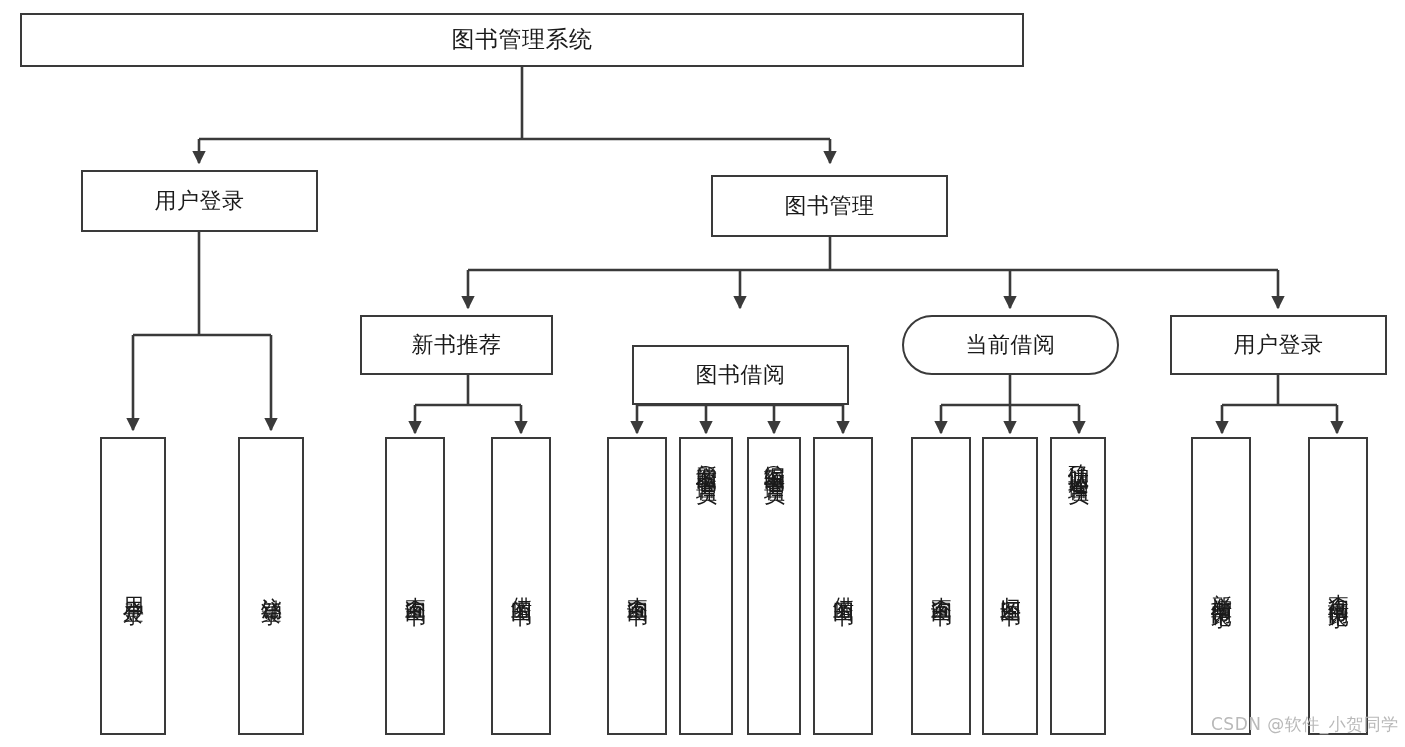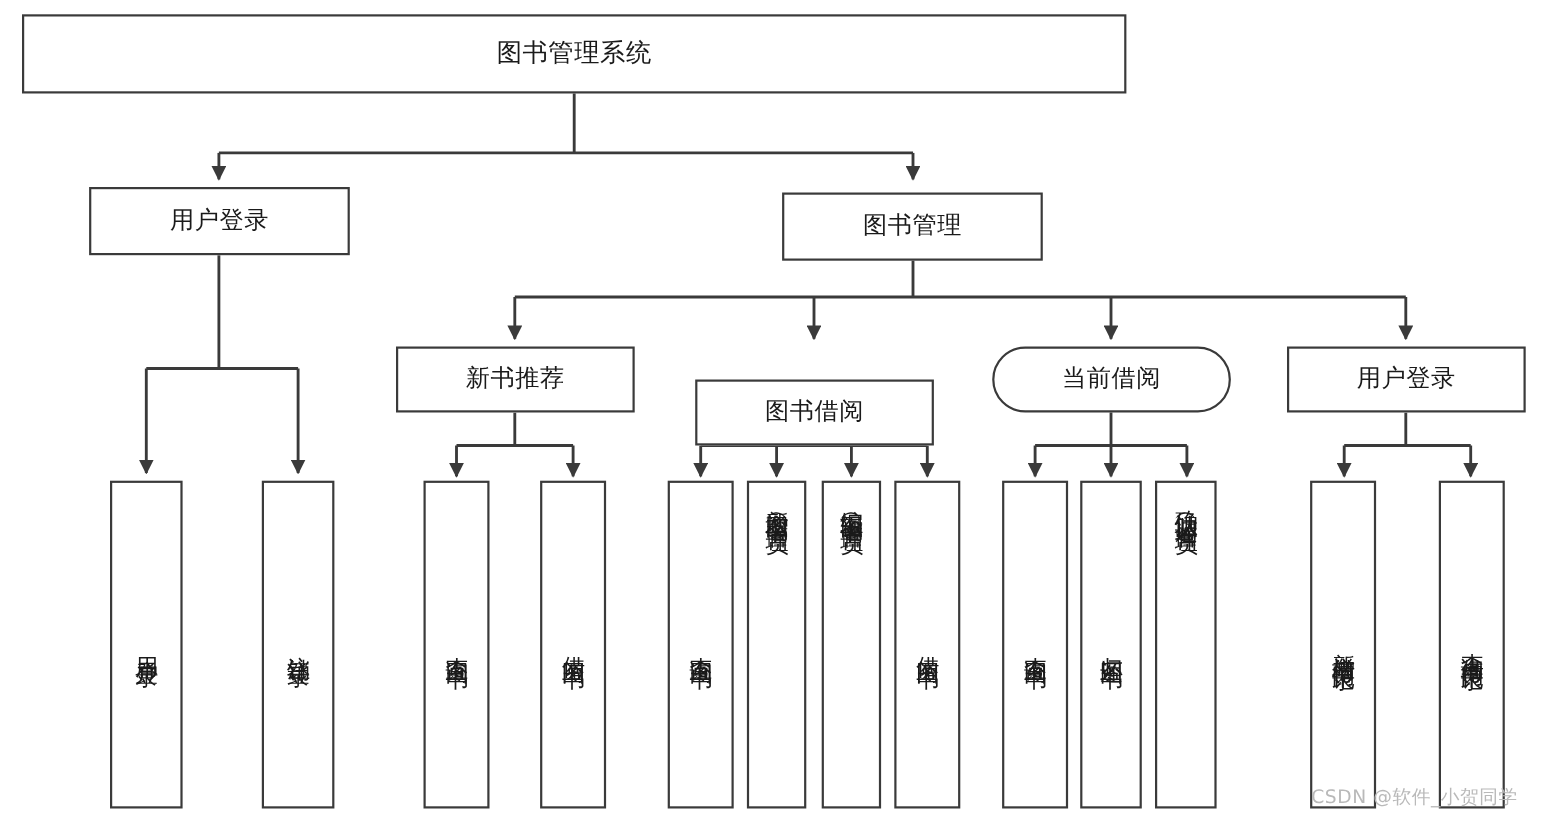--- a/index.html
+++ b/index.html
@@ -57,20 +57,21 @@
   .node.leaf.top-aligned {
     justify-content: flex-start;
   }
   .watermark {
     position: absolute;
     font-size: 17px;
     color: #b9b9b9;
     letter-spacing: 0.5px;
     white-space: nowrap;
     font-family: "DejaVu Sans", "Liberation Sans", sans-serif;
+    margin-left: 19px;
   }
 </style>
 </head>
 <body>
 
 <div id="canvas">
 
   <svg class="connectors" viewBox="0 0 1405 747" xmlns="http://www.w3.org/2000/svg">
     <defs>
       <marker id="arrow" viewBox="0 0 10 10" refX="9" refY="5" markerWidth="5.2" markerHeight="5.2" orient="auto-start-reverse">
@@ -114,26 +115,26 @@
       <path d="M 1010 405 L 1010 433" marker-end="url(#arrow)"></path>
       <path d="M 1079 405 L 1079 433" marker-end="url(#arrow)"></path>
 
       <path d="M 1278 375 L 1278 405"></path>
       <path d="M 1222 405 L 1337 405"></path>
       <path d="M 1222 405 L 1222 433" marker-end="url(#arrow)"></path>
       <path d="M 1337 405 L 1337 433" marker-end="url(#arrow)"></path>
     </g>
   </svg>
 
-  <div class="node horiz root" style="left:20px; top:13px; width:1004px; height:72px;">图书管理系统</div>
+  <div class="node horiz root" style="left:20px; top:13px; width:1004px; height:54px;">图书管理系统</div>
 
   <div class="node horiz" style="left:81px; top:170px; width:237px; height:62px;">用户登录</div>
   <div class="node horiz" style="left:711px; top:175px; width:237px; height:62px;">图书管理</div>
 
-  <div class="node horiz" style="left:360px; top:315px; width:217px; height:60px;">新书推荐</div>
+  <div class="node horiz" style="left:360px; top:315px; width:193px; height:60px;">新书推荐</div>
   <div class="node horiz" style="left:632px; top:315px; width:217px; height:60px;margin-top:30px;">图书借阅</div>
   <div class="node horiz" style="left:902px; top:315px; width:217px; height:60px;border-radius:30px;">当前借阅</div>
   <div class="node horiz" style="left:1170px; top:315px; width:217px; height:60px;">用户登录</div>
 
   <div class="node leaf" style="left:100px; top:437px; width:66px; height:298px;">用户登录</div>
   <div class="node leaf" style="left:238px; top:437px; width:66px; height:298px;">注销登录</div>
 
   <div class="node leaf" style="left:385px; top:437px; width:60px; height:298px;">查询图书</div>
   <div class="node leaf" style="left:491px; top:437px; width:60px; height:298px;">借阅图书</div>
 

